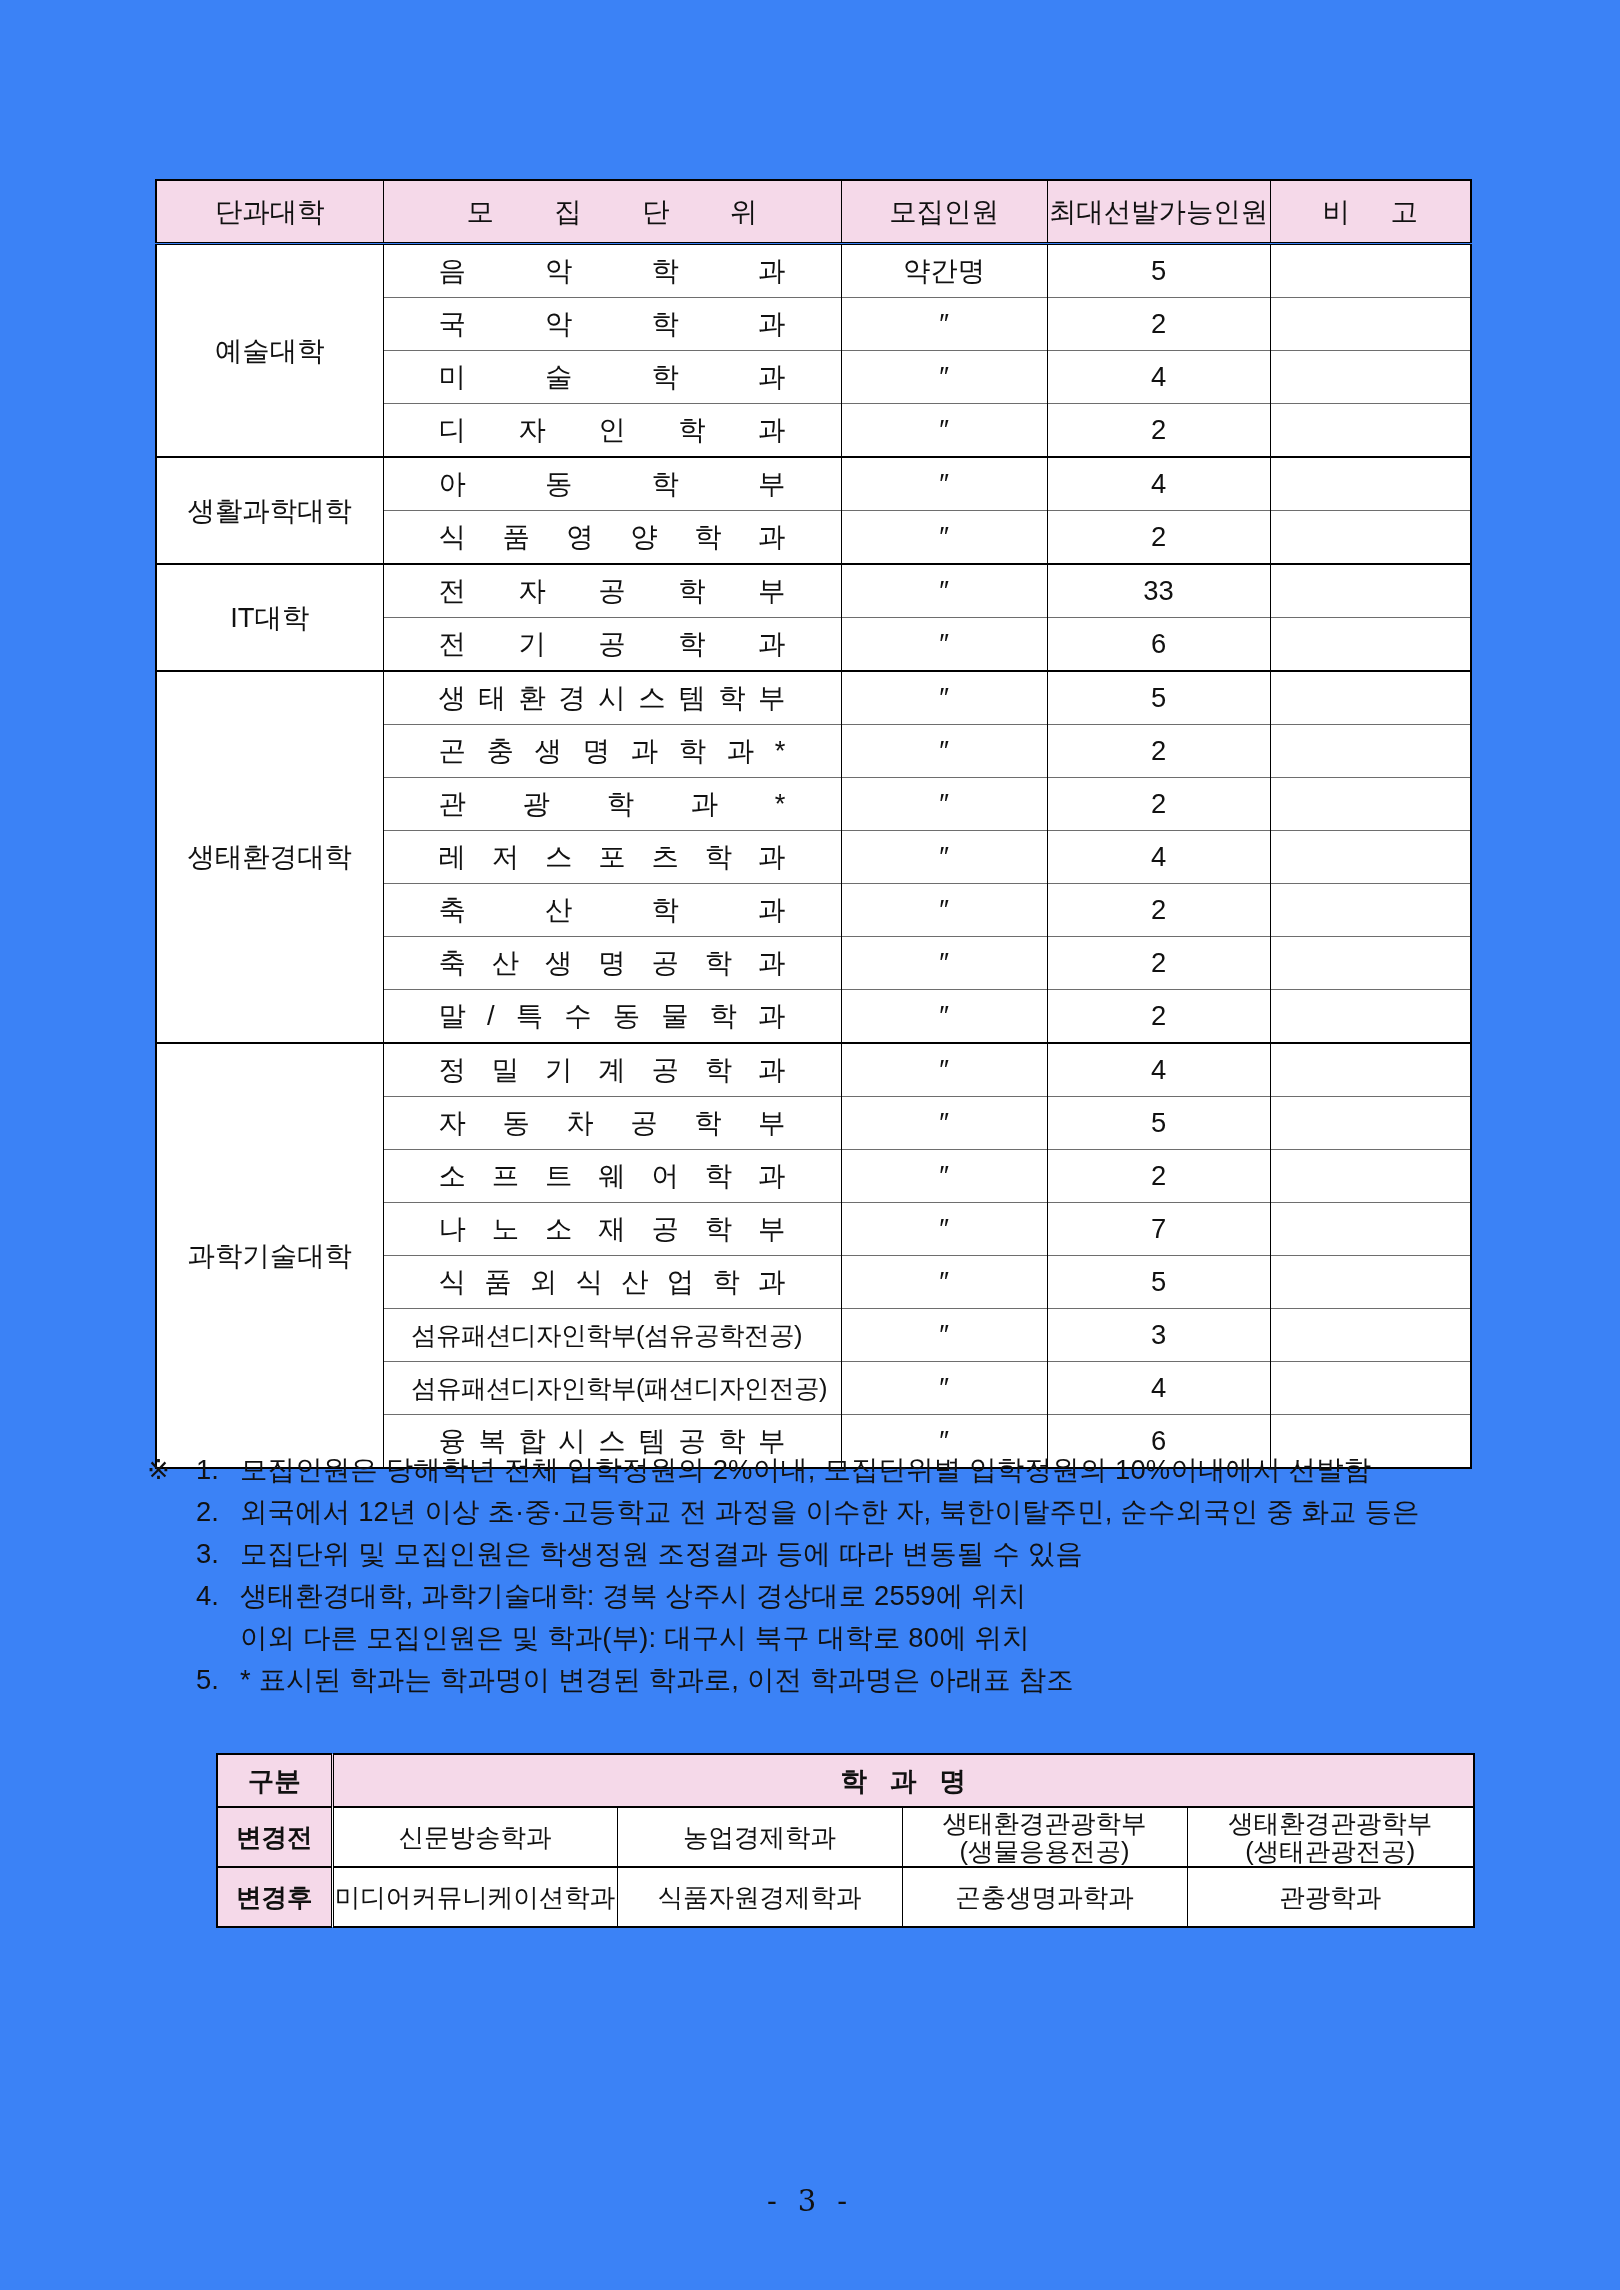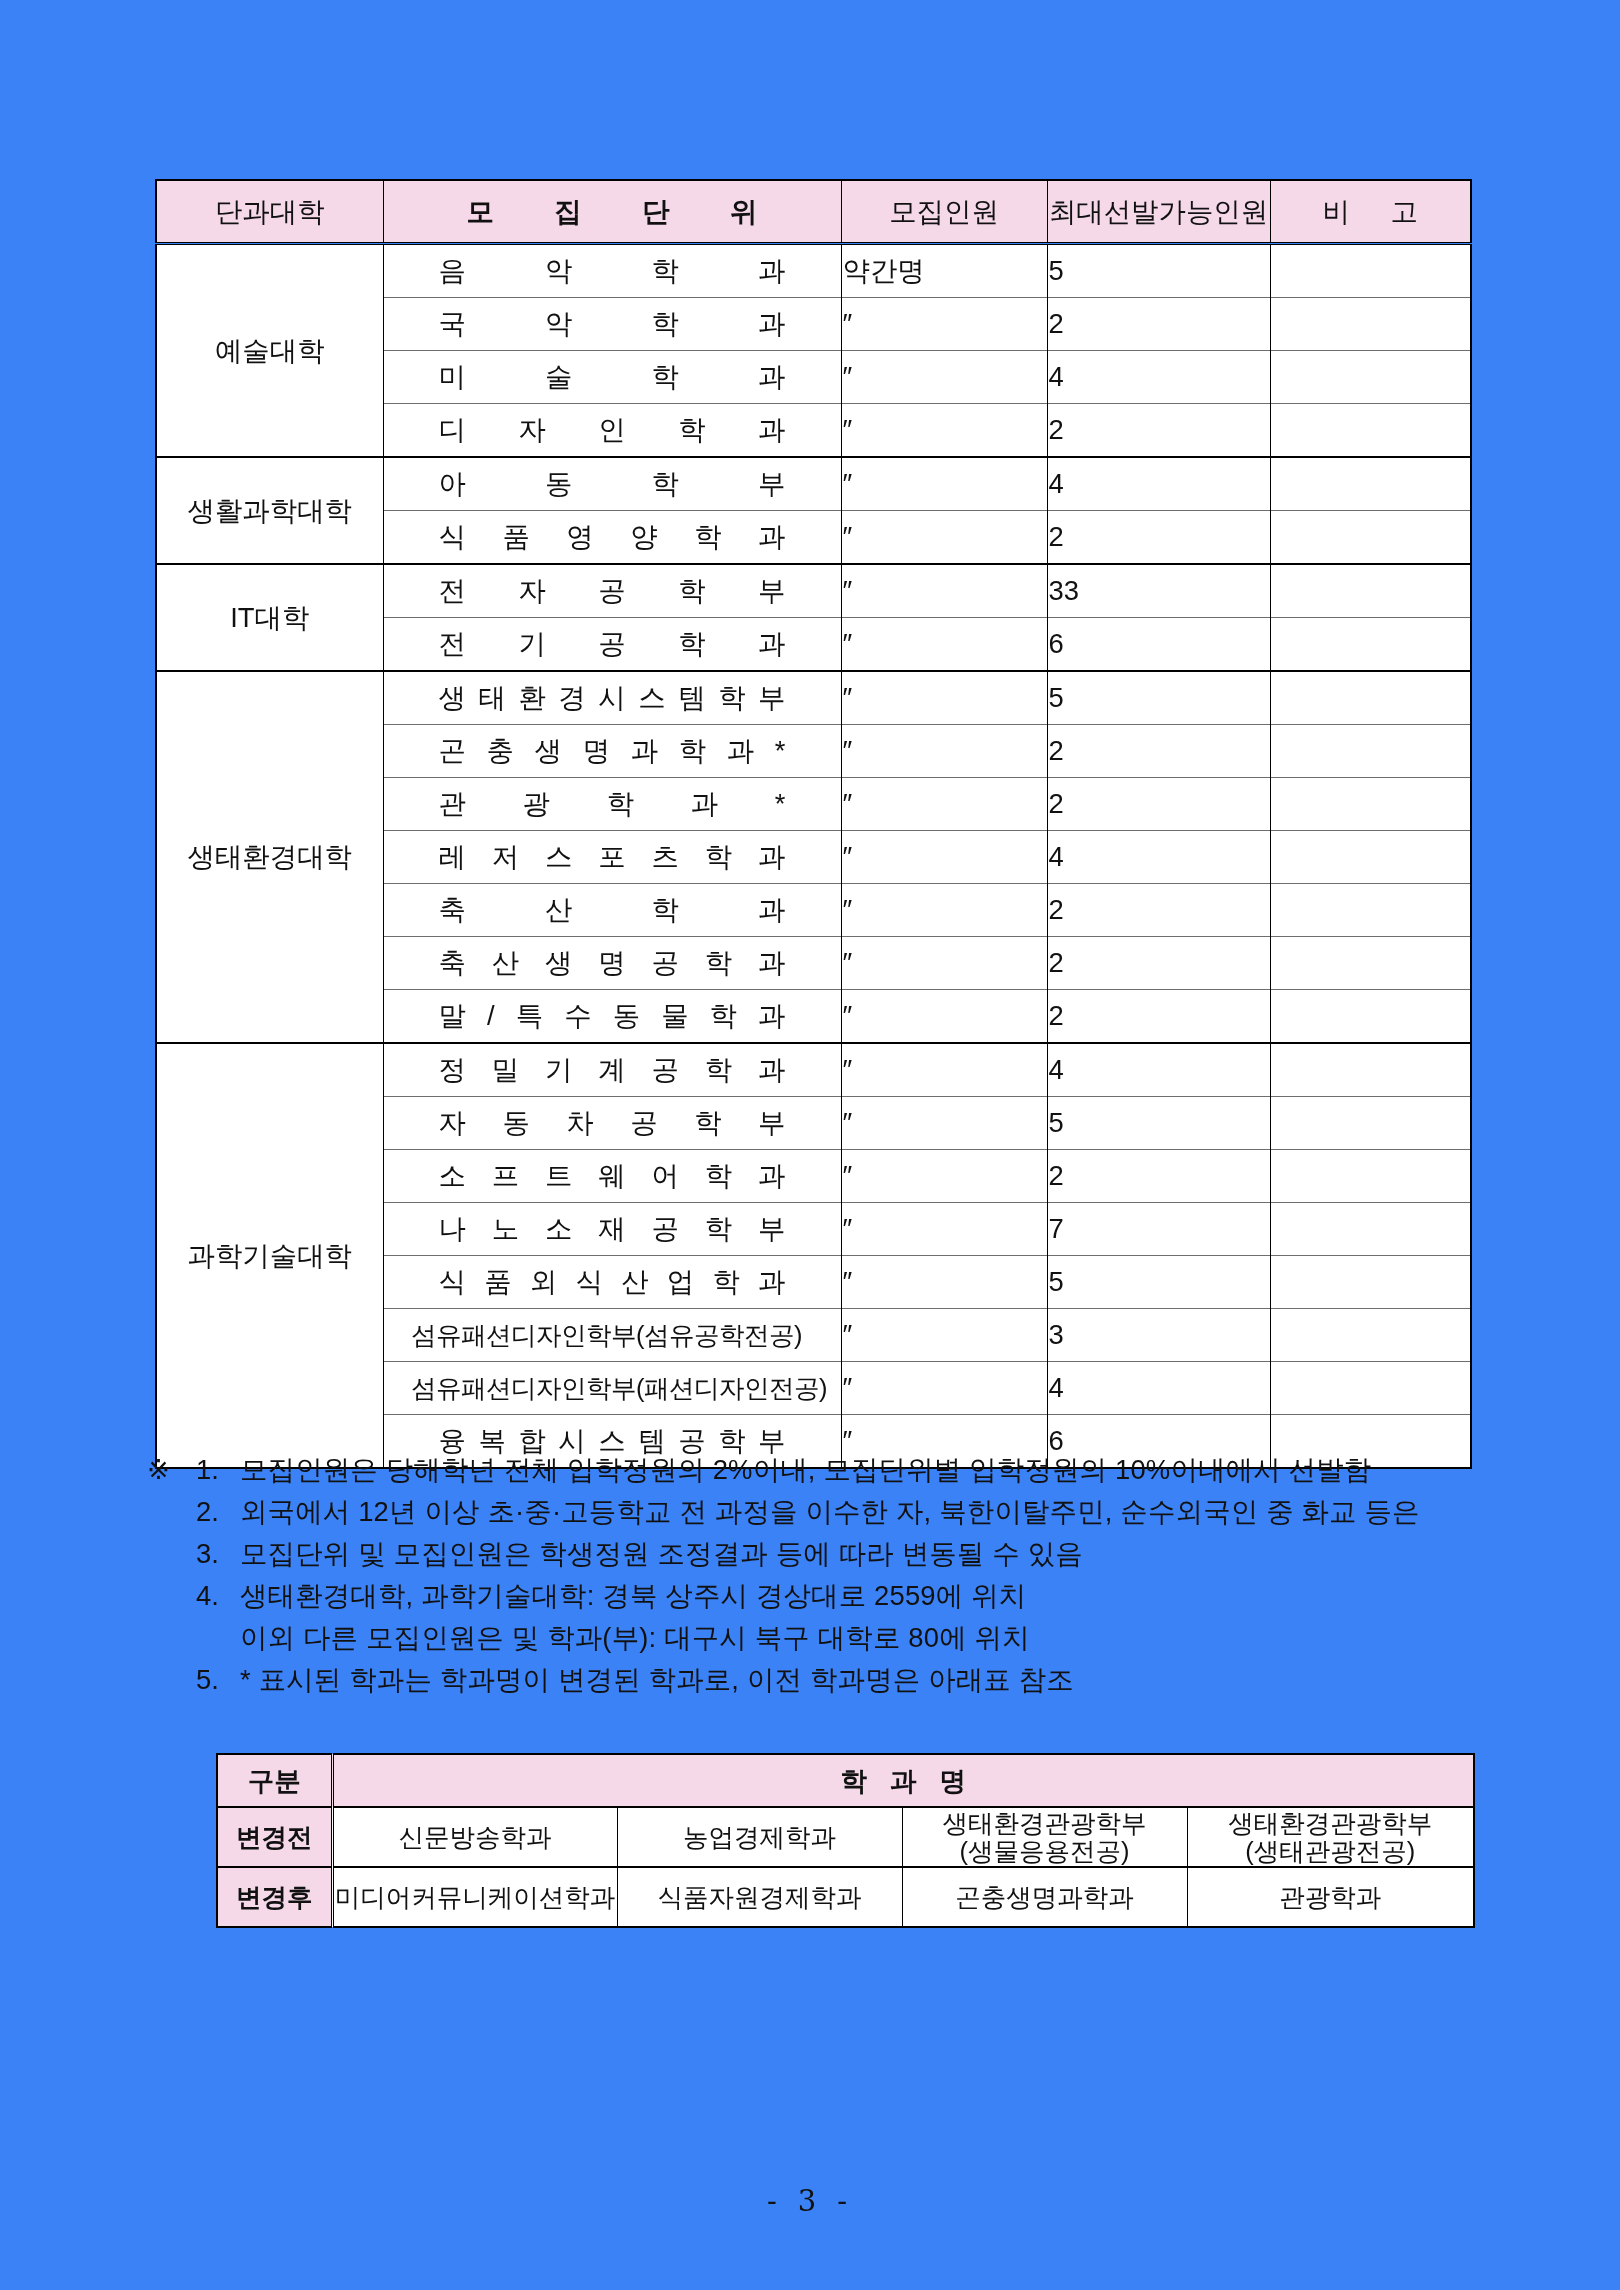--- a/index.html
+++ b/index.html
@@ -28,33 +28,33 @@
     overflow:hidden;white-space:nowrap;
   }
   table.main thead th{
     background:var(--pink);
     height:47px;
     border-bottom:3.9px double var(--line-dark);
     font-weight:normal;
     text-align:center;
     vertical-align:middle;
   }
-  table.main thead th.h-unit{text-align:justify;text-align-last:justify;padding:7px 83px;font-weight:bold;}
+  table.main thead th.h-unit{text-align:justify;text-align-last:justify;padding:7px 83px;}
   table.main thead th.h-remark{word-spacing:33px;}
   table.main tbody td{
     height:50px;
     border-top:1px solid var(--line-gray);
     vertical-align:middle;
     background:#fff;
   }
   table.main tbody tr.gstart td{border-top:2px solid var(--line-dark);}
   td.college{text-align:center;}
   td.dept.jcell{text-align:justify;text-align-last:justify;padding:0 55px;}
   td.dept.plain{text-align:left;padding:0 9.8px 0 27.4px;font-size:25.5px;letter-spacing:-0.5px;}
-  td.num{}
+  td.num{text-align:center;}
   td.remark{text-align:center;}
 
   
   .notes{
     position:absolute;left:147px;top:1449px;width:1372px;
     font-size:27.4px;line-height:42px;
   }
   .note-line{white-space:nowrap;}
   .n-pre{display:inline-block;width:49px;}
   .n-num{display:inline-block;width:44px;}

